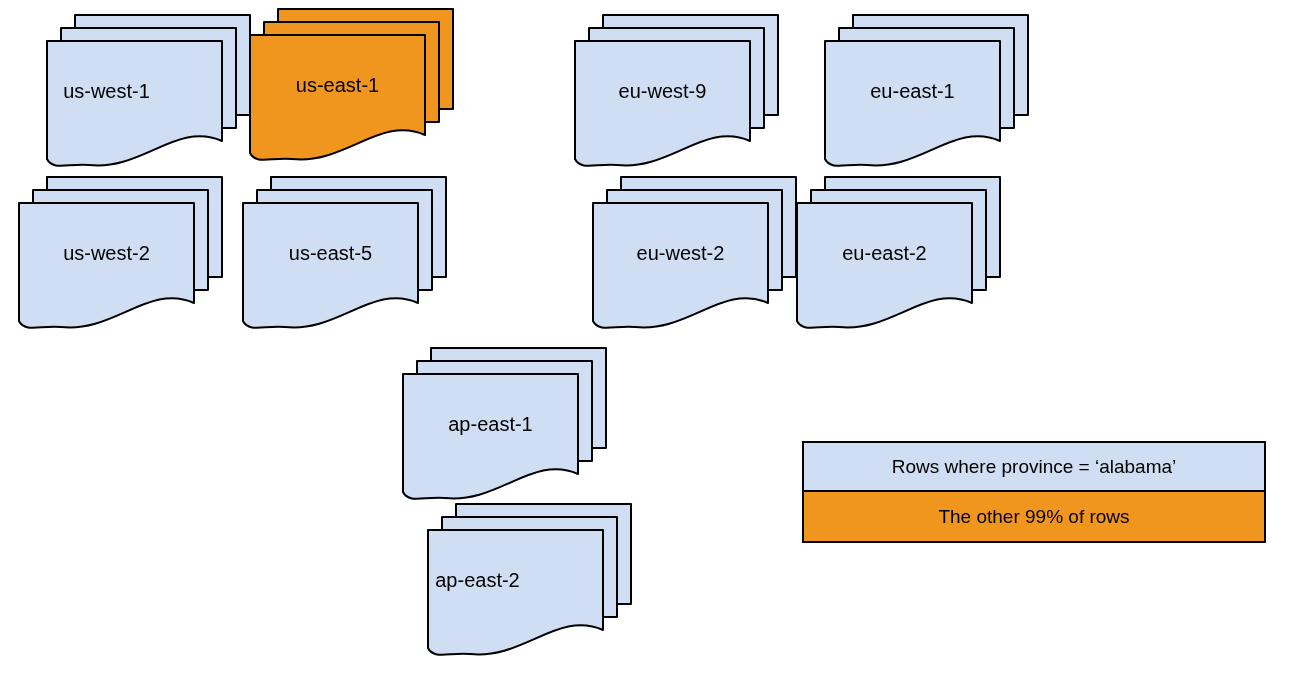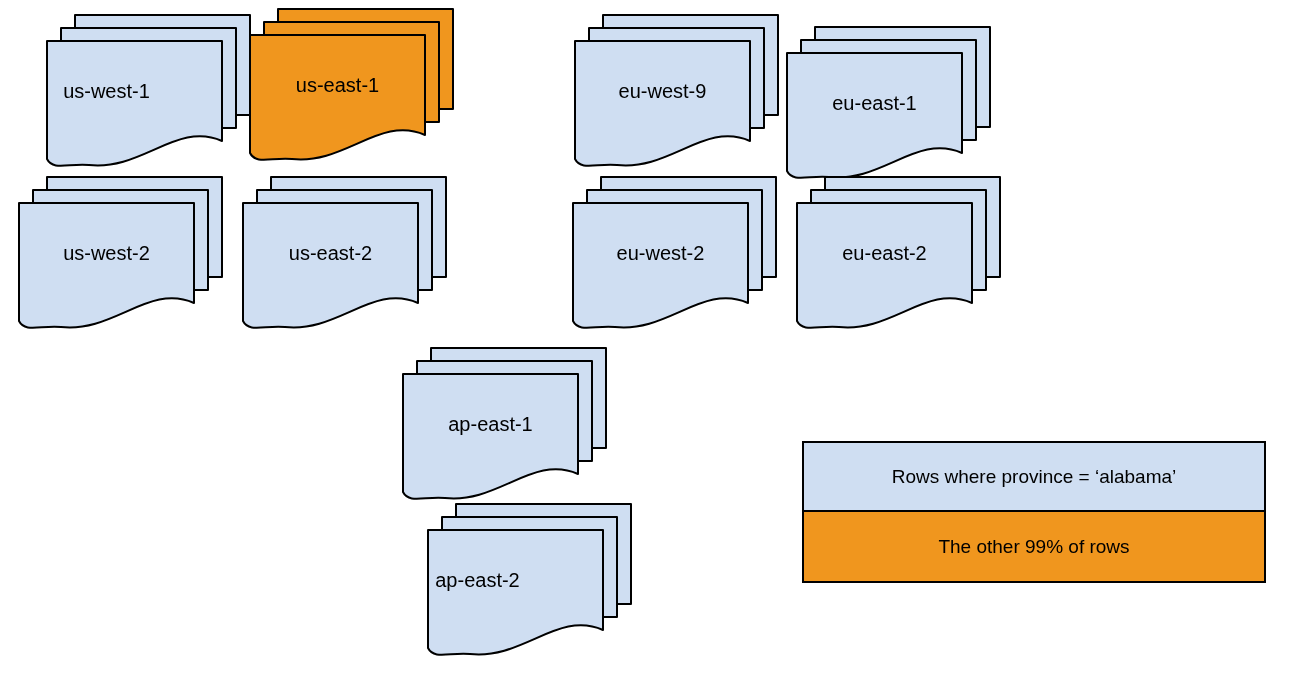--- a/index.html
+++ b/index.html
@@ -25,35 +25,35 @@
   .stack .label {
     position: absolute; left: 1px; top: 27px; width: 175px; height: 100px;
     display: flex; align-items: center; justify-content: center;
     font-size: 20px; line-height: 1; white-space: nowrap;
   }
 
   
   .pos-us-west-1 { left: 18px;  top: 14px; padding-left: 28px; }
   .pos-us-east-1 { left: 249px; top: 8px; }
   .pos-eu-west-1 { left: 574px; top: 14px; }
-  .pos-eu-east-1 { left: 786px; top: 14px; margin-top: 12px; }
+  .pos-eu-east-1 { left: 824px; top: 14px; }
   .pos-us-west-2 { left: 18px;  top: 176px; }
   .pos-us-east-2 { left: 242px; top: 176px; }
-  .pos-eu-west-2 { left: 572px; top: 176px; }
+  .pos-eu-west-2 { left: 592px; top: 176px; }
   .pos-eu-east-2 { left: 796px; top: 176px; }
   .pos-ap-east-1 { left: 402px; top: 347px; }
   .pos-ap-east-2 { left: 389px; top: 503px; padding-left: 38px; }
 
   
   .legend {
     position: absolute; left: 802px; top: 441px; width: 464px;
     border: 2px solid var(--border);
   }
   .legend-row {
-    height: 69px; display: flex; align-items: center; justify-content: center;
+    height: 49px; display: flex; align-items: center; justify-content: center;
     font-size: 19px; white-space: nowrap;
   }
   .legend-row.blue { background: var(--blue); border-bottom: 2px solid var(--border); }
   .legend-row.orange { background: var(--orange); }
 </style>
 </head>
 <body>
 
 <svg width="0" height="0" style="position:absolute" aria-hidden="true">
   <defs>
@@ -99,21 +99,21 @@
     <svg viewBox="0 0 206 160">
         <use href="#docstack"></use>
       </svg>
     <div class="label">us-west-2</div>
   </div>
 
   <div class="stack pos-us-east-2">
     <svg viewBox="0 0 206 160">
         <use href="#docstack"></use>
       </svg>
-    <div class="label">us-east-2</div>
+    <div class="label">us-east-5</div>
   </div>
 
   <div class="stack pos-eu-west-2">
     <svg viewBox="0 0 206 160">
         <use href="#docstack"></use>
       </svg>
     <div class="label">eu-west-2</div>
   </div>
 
   <div class="stack pos-eu-east-2">

